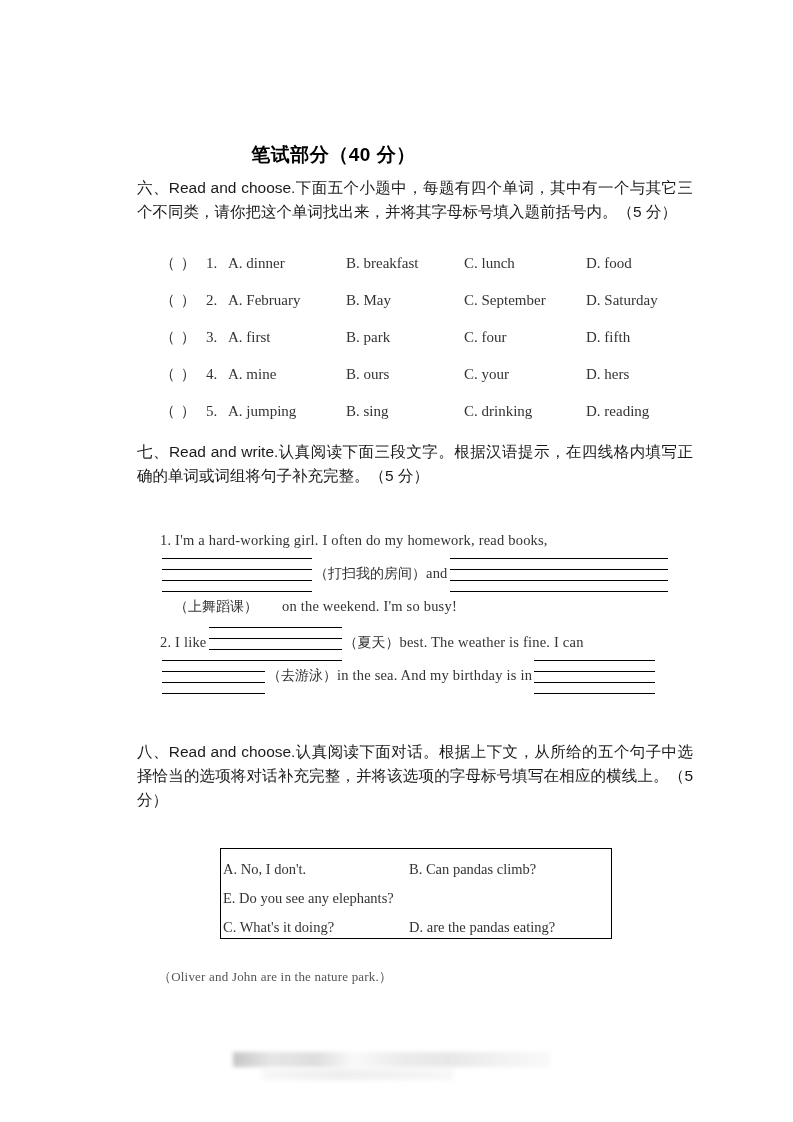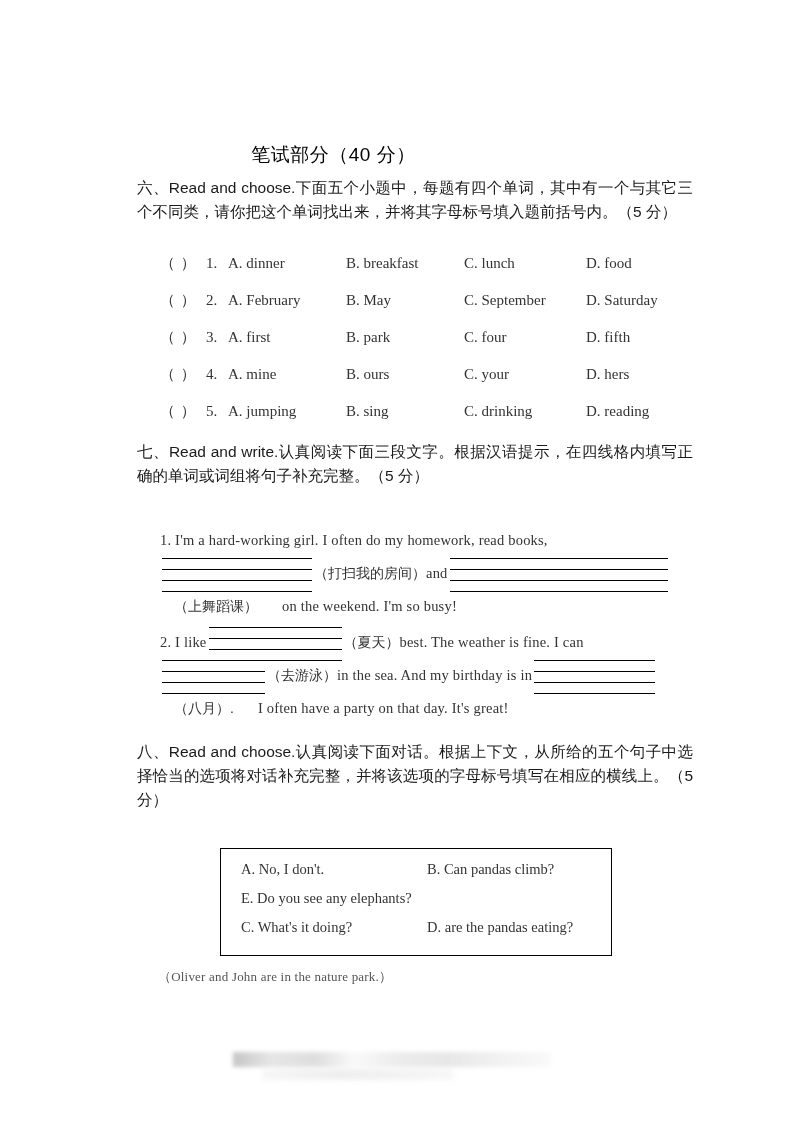--- a/index.html
+++ b/index.html
@@ -23,21 +23,21 @@
   }
 
   
   .paper-title {
     position: absolute;
     left: 0;
     top: 142px;
     width: 667px;
     text-align: center;
     font-family: "Liberation Sans", sans-serif;
-    font-weight: normal;
+    font-weight: bold;
     font-size: 19px;
     letter-spacing: 0.5px;
   }
 
   
   .section-head {
     position: absolute;
     left: 137px;
     width: 556px;
     font-family: "Liberation Sans", sans-serif;
@@ -130,24 +130,24 @@
   .g-w121 { width: 121px; }
   .g-w103 { width: 103px; }
   .g-w218 { width: 218px; }
 
   
   .opt-box {
     position: absolute;
     left: 220px;
     top: 848px;
     width: 392px;
-    height: 108px;
+    height: 91px;
     border: 1.2px solid #000000;
     box-sizing: border-box;
-    padding: 12px 0 0 20px;
+    padding: 12px 0 0 2px;
   }
   .opt-row {
     display: flex;
     height: 29px;
     font-size: 14.5px;
     color: #333333;
     white-space: nowrap;
   }
   .opt-a { flex: 0 0 186px; }
   .opt-b { flex: 0 0 190px; }
@@ -289,24 +289,20 @@
           <i></i>
           <b></b>
         </span>
       <span class="cn">（去游泳）</span>
       <span class="rw-txt">in the sea. And my birthday is in</span>
       <span class="grid4 g-w121">
           <i></i>
           <b></b>
         </span>
     </div>
-    <div class="rw-line rw-indent">
-      <span class="cn">（八月）.</span>
-      <span class="rw-txt">I often have a party on that day. It's great!</span>
-    </div>
   </div>
 
   <div class="section-head sec8-head">八、Read and choose.认真阅读下面对话。根据上下文，从所给的五个句子中选择恰当的选项将对话补充完整，并将该选项的字母标号填写在相应的横线上。（5 分）</div>
 
   <div class="opt-box">
     <div class="opt-row">
       <span class="opt-a">A. No, I don't.</span>
       <span class="opt-b">B. Can pandas climb?</span>
     </div>
     <div class="opt-row">

